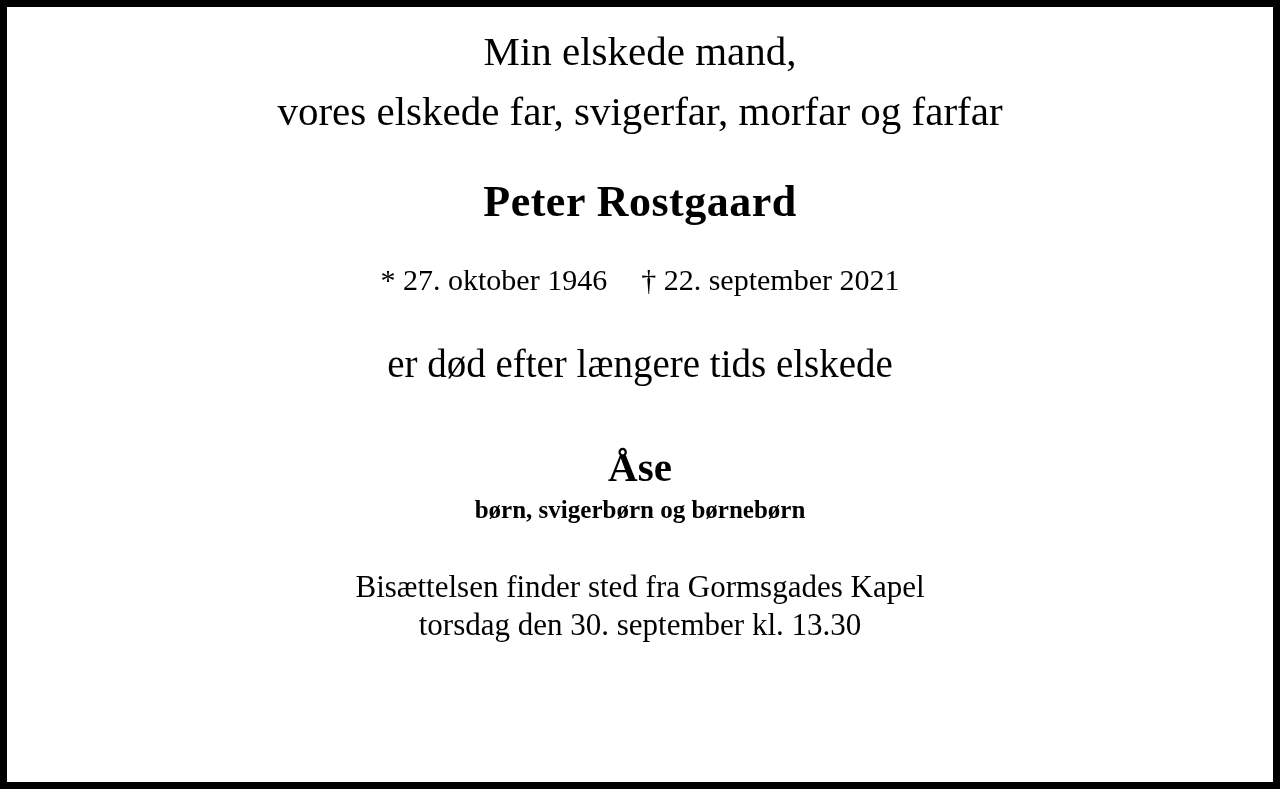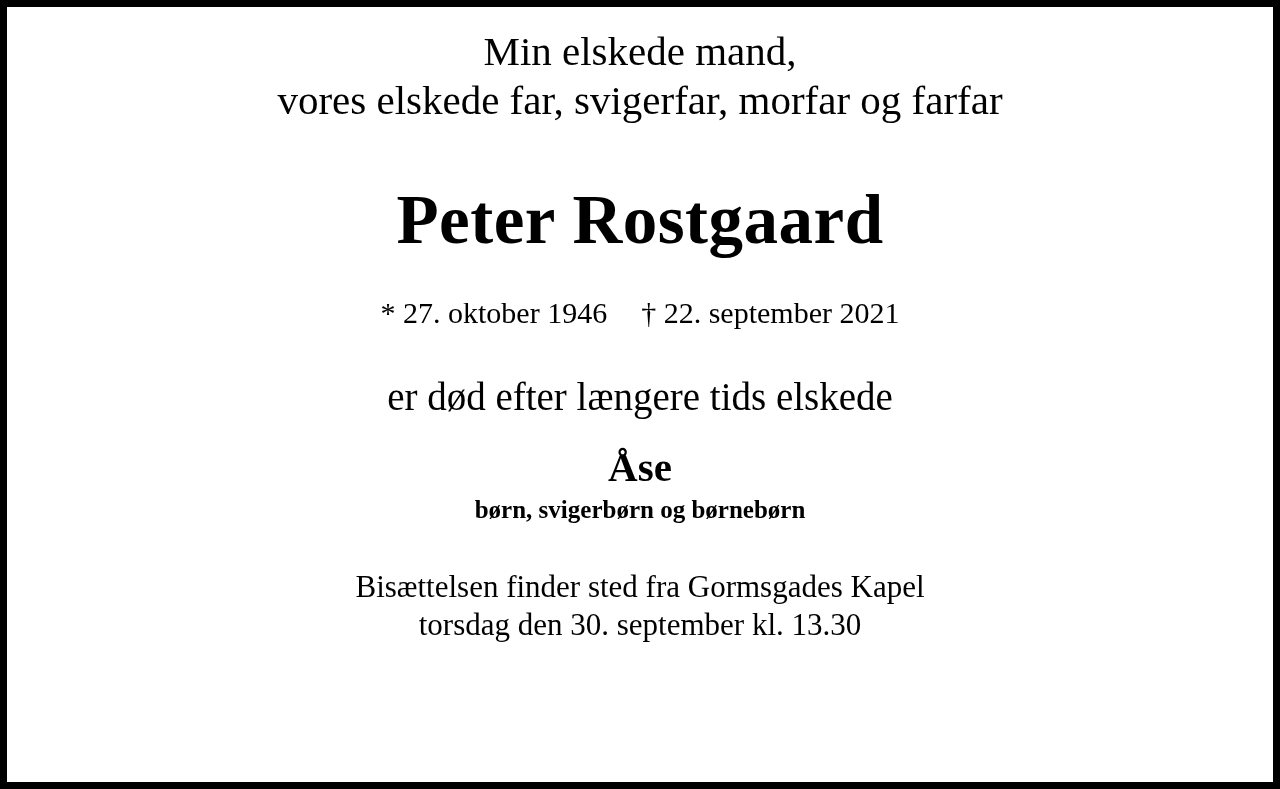--- a/index.html
+++ b/index.html
@@ -30,44 +30,44 @@
   .line {
     display: block;
     line-height: 1.18;
     white-space: pre;
   }
   .intro {
     font-size: 41px;
     font-weight: normal;
   }
   .intro .line + .line {
-    margin-top: 1px;
+    margin-top: 12px;
   }
   .name {
-    font-size: 69px;
+    font-size: 44px;
     font-weight: bold;
     letter-spacing: 0.5px;
-    margin-top: 56px;
+    margin-top: 40px;
   }
   .dates {
     font-size: 30px;
     font-weight: normal;
     margin-top: 36px;
   }
   .dates .gap {
     display: inline-block;
     width: 34px;
   }
   .cause {
     font-size: 39px;
     font-weight: normal;
     margin-top: 44px;
   }
   .survivors {
-    margin-top: 24px;
+    margin-top: 57px;
   }
   .survivors .spouse {
     font-size: 41px;
     font-weight: bold;
   }
   .survivors .family {
     font-size: 25px;
     font-weight: bold;
     margin-top: 4px;
   }

